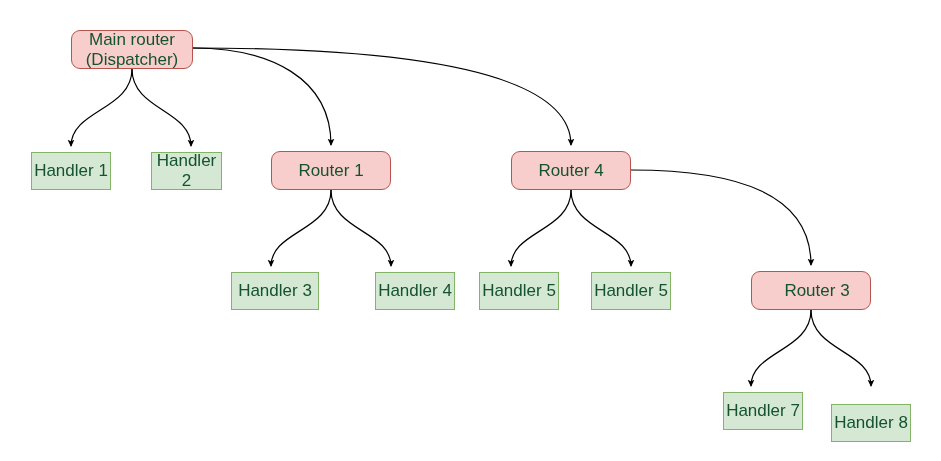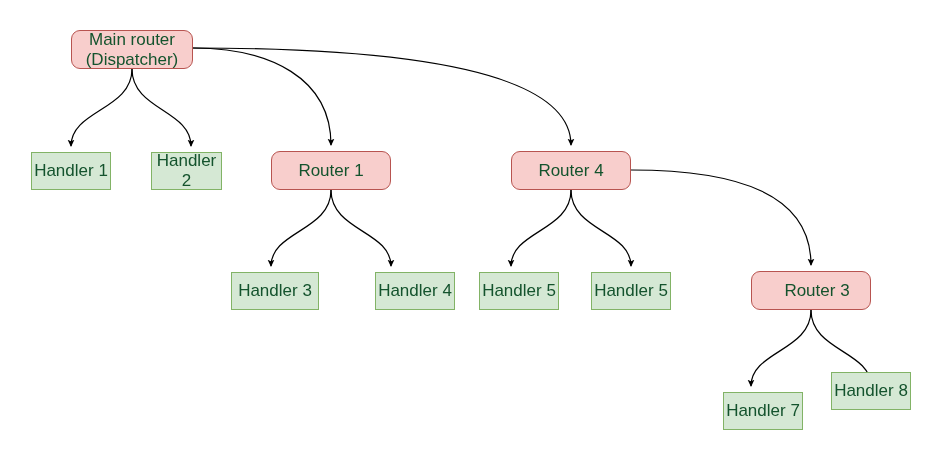--- a/index.html
+++ b/index.html
@@ -85,16 +85,16 @@
       <div class="node handler" style="left: 31px; top: 152px; width: 80px; height: 38px;"><span class="node-label">Handler 1</span></div>
       <div class="node handler" style="left: 151px; top: 152px; width: 71px; height: 38px;"><span class="node-label">Handler 2</span></div>
       <div class="node router" style="left: 271px; top: 151px; width: 120px; height: 39px; text-align: right;"><span class="node-label">Router 1</span></div>
       <div class="node router" style="left: 511px; top: 151px; width: 120px; height: 39px;"><span class="node-label">Router 4</span></div>
       <div class="node handler" style="left: 231px; top: 272px; width: 88px; height: 38px;"><span class="node-label">Handler 3</span></div>
       <div class="node handler" style="left: 351px; top: 272px; width: 80px; height: 38px; margin-left: 24px;"><span class="node-label">Handler 4</span></div>
       <div class="node handler" style="left: 471px; top: 272px; width: 80px; height: 38px; margin-left: 8px;"><span class="node-label">Handler 5</span></div>
       <div class="node handler" style="left: 591px; top: 272px; width: 80px; height: 38px;"><span class="node-label">Handler 5</span></div>
       <div class="node router" style="left: 751px; top: 271px; width: 120px; height: 39px; padding-left: 12px;"><span class="node-label">Router 3</span></div>
       <div class="node handler" style="left: 711px; top: 392px; width: 80px; height: 38px; margin-left: 12px;"><span class="node-label">Handler 7</span></div>
-      <div class="node handler" style="left: 831px; top: 372px; width: 80px; height: 38px;"><span class="node-label">Handler 8</span></div>
+      <div class="node handler" style="left: 831px; top: 404px; width: 80px; height: 38px;"><span class="node-label">Handler 8</span></div>
     </div>
 
 </div>
 
 </body></html>

